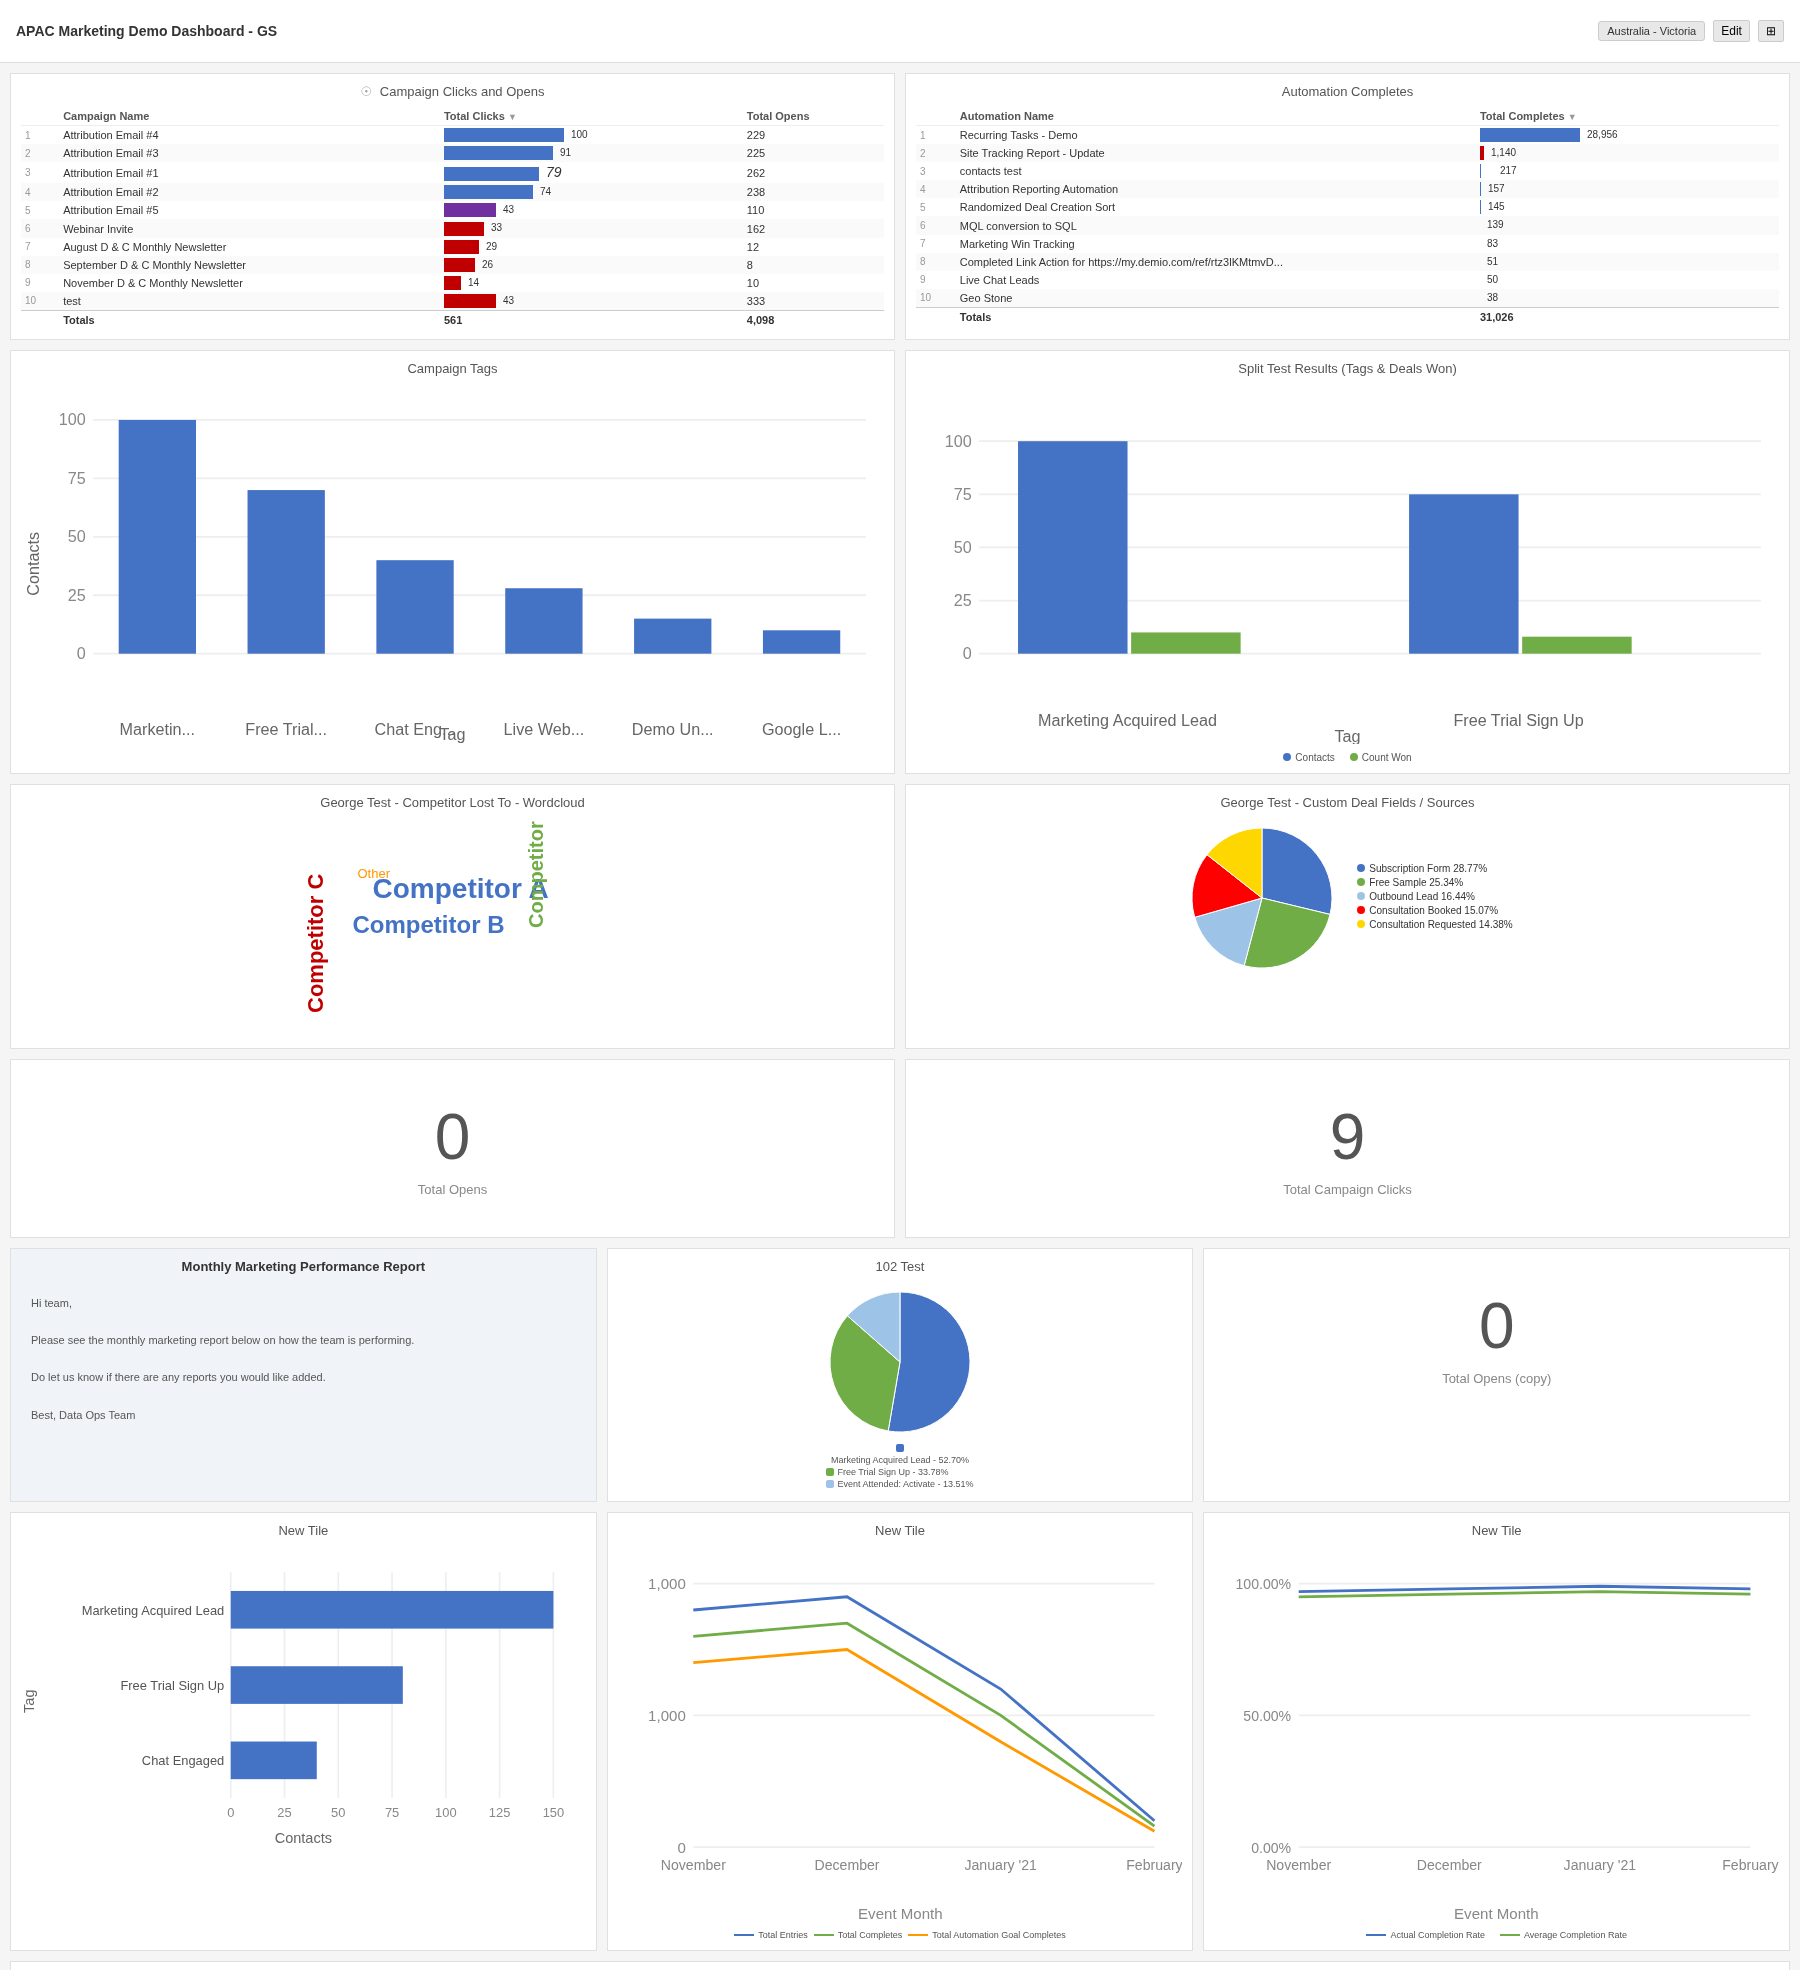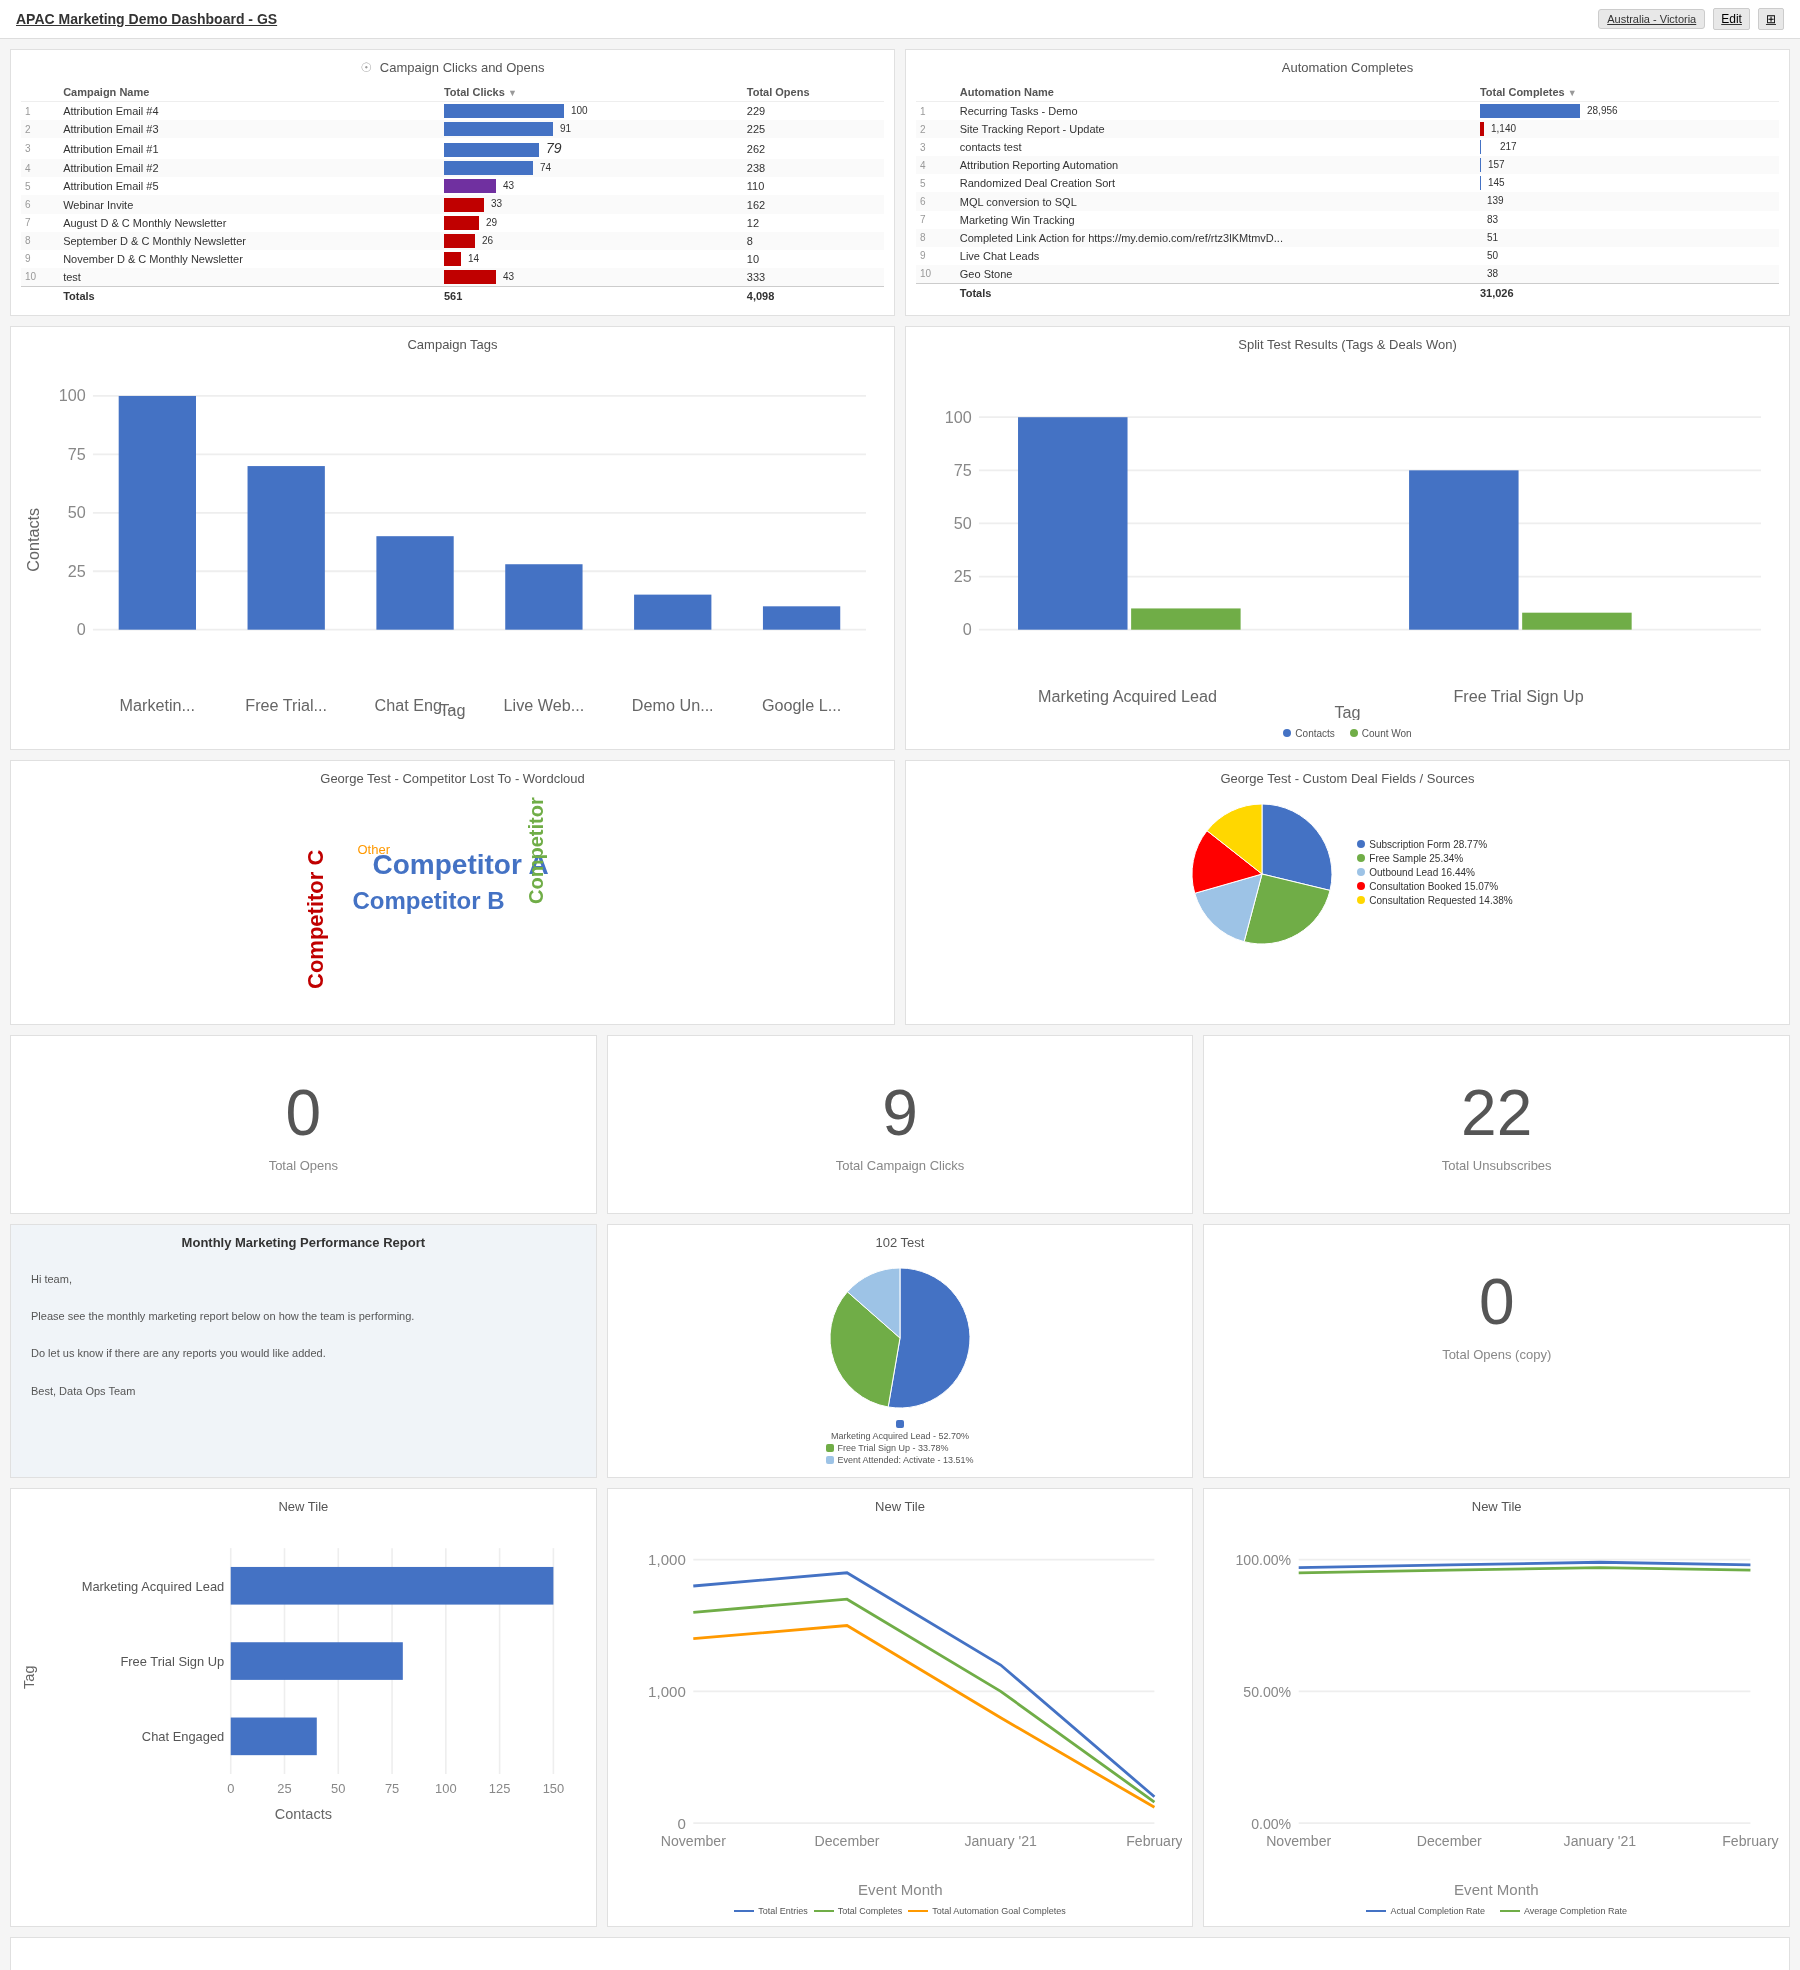--- a/index.html
+++ b/index.html
@@ -1,25 +1,24 @@
 <!DOCTYPE html>
 <html><head>
   <meta charset="utf-8">
   <style>
     * { box-sizing: border-box; margin: 0; padding: 0; }
     body { font-family: Arial, sans-serif; background: #f5f5f5; font-size: 12px; color: #333; }
 
     .top-bar {
       background: #fff;
       border-bottom: 1px solid #ddd;
-      padding: 8px 16px;
+      padding: 20px 16px;
       display: flex;
       align-items: center;
       justify-content: space-between;
-      text-decoration: underline;
     }
     .top-bar-title { font-size: 14px; font-weight: bold; color: #333; }
     .top-bar-right { display: flex; align-items: center; gap: 8px; }
     .region-badge {
       background: #e8e8e8;
       border: 1px solid #ccc;
       padding: 3px 8px;
       border-radius: 3px;
       font-size: 11px;
     }
@@ -465,26 +464,20 @@
     <div class="col-third">
       <div class="big-number-tile">
         <div class="big-number">0</div>
         <div class="big-number-label">Total Opens</div>
       </div>
     </div>
     <div class="col-third">
       <div class="big-number-tile">
         <div class="big-number">9</div>
         <div class="big-number-label">Total Campaign Clicks</div>
-      </div>
-    </div>
-    <div class="col-third">
-      <div class="big-number-tile">
-        <div class="big-number">22</div>
-        <div class="big-number-label">Total Unsubscribes</div>
       </div>
     </div>
   </div>
 
   <div class="row">
 
     <div class="col-third" style="background:#f0f4f8;">
       <div class="section-title" style="font-size:13px; font-weight:bold; color:#333; margin-bottom:10px;">Monthly Marketing Performance Report</div>
       <div class="monthly-report" id="monthly-report-text"><p>Hi team,</p><br><p>Please see the monthly marketing report below on how the team is performing.</p><br><p>Do let us know if there are any reports you would like added.</p><br><p>Best, Data Ops Team</p></div>
     </div>

